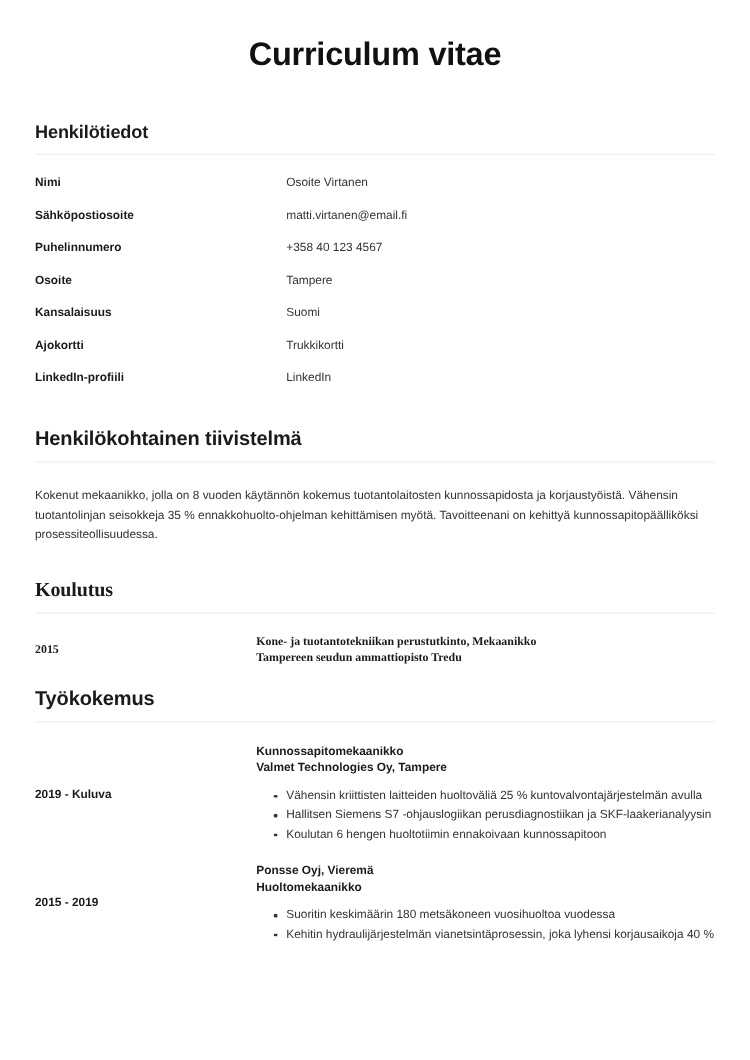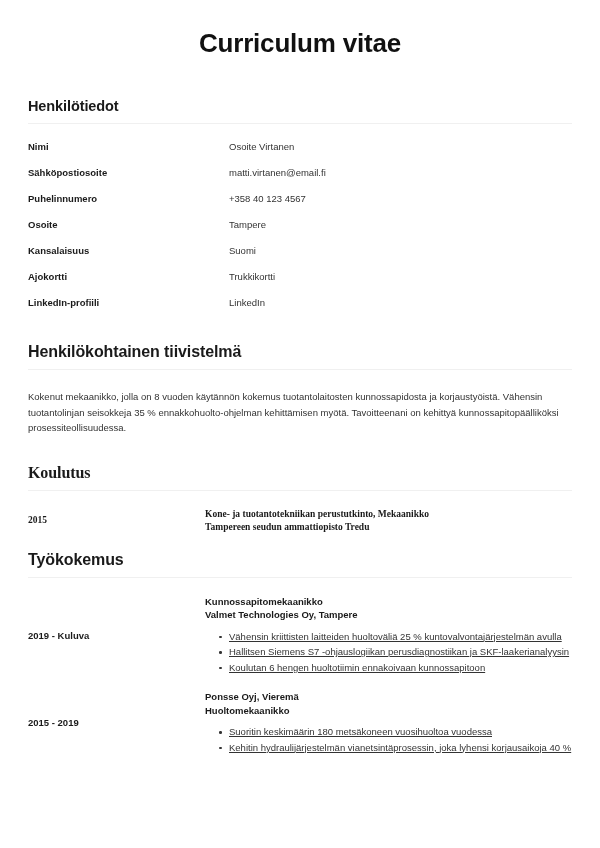--- a/index.html
+++ b/index.html
@@ -127,21 +127,20 @@
   }
   .bullets li {
     position: relative;
     font-size: 9.5px;
     line-height: 14.5px;
     color: #333333;
     font-weight: normal;
     margin-bottom: 1px;
     padding-left: 10px;
     max-width: 345px;
-    text-decoration: underline;
   }
   .bullets li::before {
     content: "";
     position: absolute;
     left: 0;
     top: 6px;
     width: 2.6px;
     height: 2.6px;
     border-radius: 50%;
     background: #333333;

